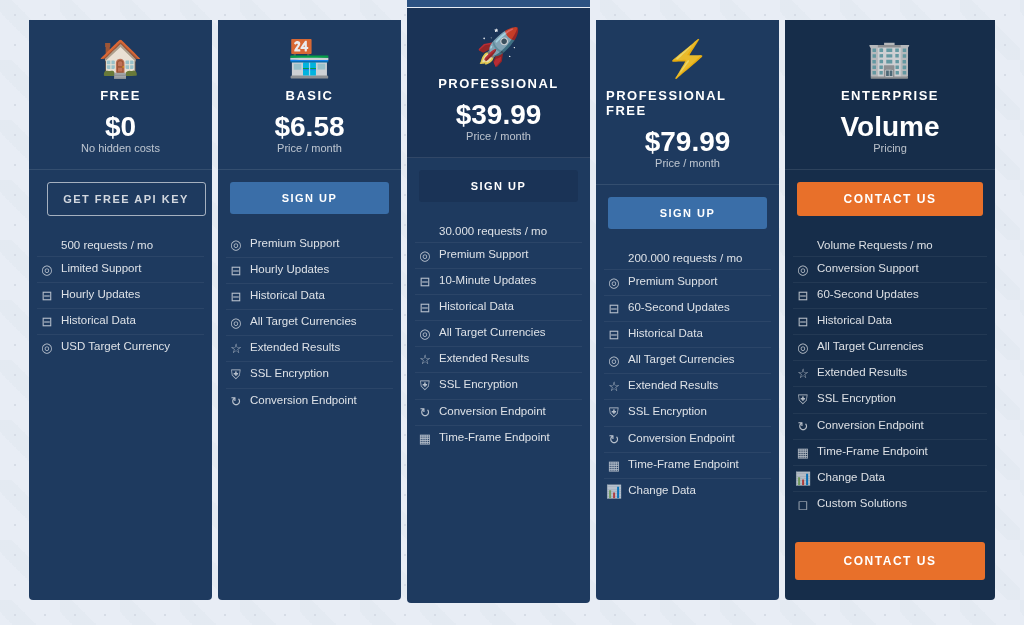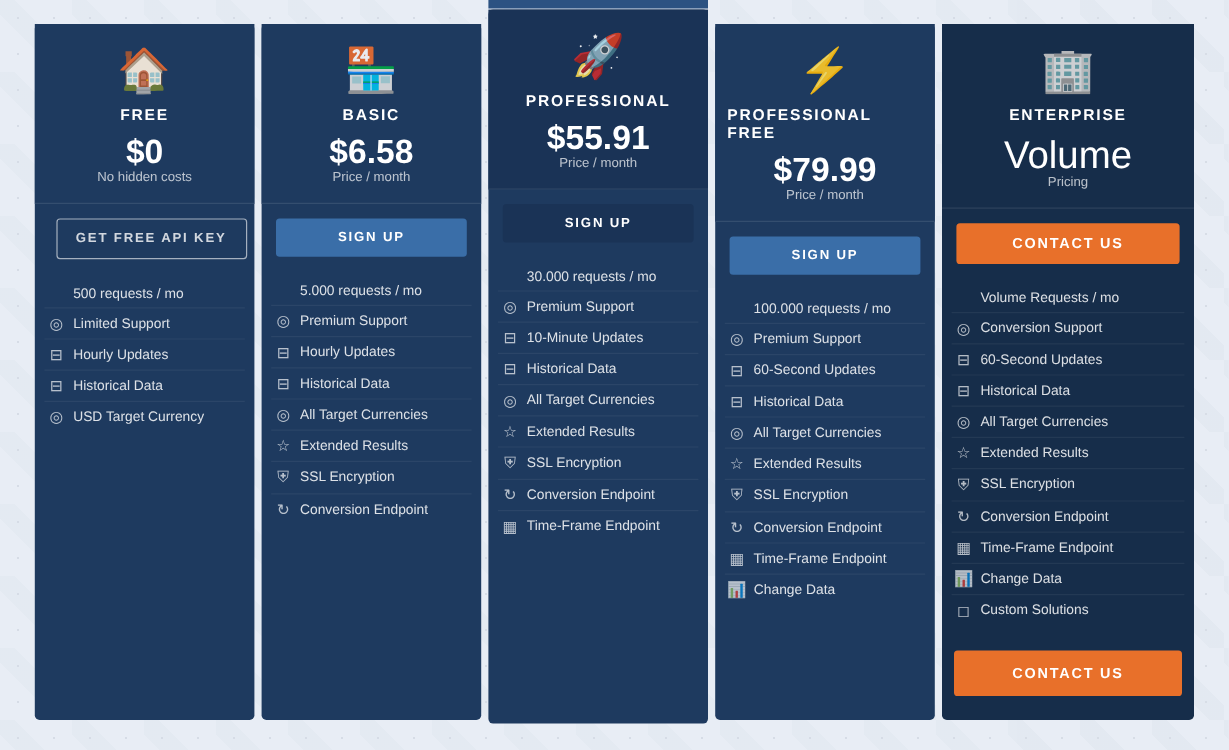--- a/index.html
+++ b/index.html
@@ -108,22 +108,22 @@
     }
 
     .plan-price {
       font-size: 28px;
       font-weight: 700;
       color: white;
       line-height: 1;
     }
 
     .plan-price.volume {
-      font-size: 32px;
-      font-weight: 400;
+      font-size: 28px;
+      font-weight: 700;
     }
 
     .plan-price-sub {
       font-size: 11px;
       color: rgba(255,255,255,0.7);
       margin-top: 1px;
     }
 
     .plan-cta {
       width: calc(100% - 24px);
@@ -166,21 +166,20 @@
     }
 
     .plan-features {
       width: 100%;
       padding: 6px 8px;
       flex: 1;
     }
 
     .feature-item {
       display: flex;
-      align-items: center;
       gap: 6px;
       padding: 5px 2px;
       font-size: 11.5px;
       color: rgba(255,255,255,0.85);
       border-bottom: 1px solid rgba(255,255,255,0.06);
     }
 
     .feature-item:last-child {
       border-bottom: none;
     }
@@ -245,24 +244,20 @@
     <div class="plan-card">
       <div class="plan-header">
         <div class="plan-icon">🏪</div>
         <div class="plan-name">BASIC</div>
         <div class="plan-price">$6.58</div>
         <div class="plan-price-sub">Price / month</div>
       </div>
       <button class="plan-cta btn-blue">SIGN UP</button>
       <div class="plan-features">
         <div class="feature-item">
-          <span class="feature-icon"></span>
-          <span>5.000 requests / mo</span>
-        </div>
-        <div class="feature-item">
           <span class="feature-icon">◎</span>
           <span>Premium Support</span>
         </div>
         <div class="feature-item">
           <span class="feature-icon">⊟</span>
           <span>Hourly Updates</span>
         </div>
         <div class="feature-item">
           <span class="feature-icon">⊟</span>
           <span>Historical Data</span>
@@ -283,21 +278,21 @@
           <span class="feature-icon">↻</span>
           <span>Conversion Endpoint</span>
         </div>
       </div>
     </div>
     <div class="plan-card professional">
       <div class="most-popular-badge">MOST POPULAR</div>
       <div class="plan-header">
         <div class="plan-icon">🚀</div>
         <div class="plan-name">PROFESSIONAL</div>
-        <div class="plan-price">$55.91</div>
+        <div class="plan-price">$39.99</div>
         <div class="plan-price-sub">Price / month</div>
       </div>
       <button class="plan-cta btn-dark">SIGN UP</button>
       <div class="plan-features">
         <div class="feature-item">
           <span class="feature-icon"></span>
           <span>30.000 requests / mo</span>
         </div>
         <div class="feature-item">
           <span class="feature-icon">◎</span>
@@ -337,21 +332,21 @@
       <div class="plan-header">
         <div class="plan-icon">⚡</div>
         <div class="plan-name">PROFESSIONAL FREE</div>
         <div class="plan-price">$79.99</div>
         <div class="plan-price-sub">Price / month</div>
       </div>
       <button class="plan-cta btn-blue">SIGN UP</button>
       <div class="plan-features">
         <div class="feature-item">
           <span class="feature-icon"></span>
-          <span>100.000 requests / mo</span>
+          <span>200.000 requests / mo</span>
         </div>
         <div class="feature-item">
           <span class="feature-icon">◎</span>
           <span>Premium Support</span>
         </div>
         <div class="feature-item">
           <span class="feature-icon">⊟</span>
           <span>60-Second Updates</span>
         </div>
         <div class="feature-item">

